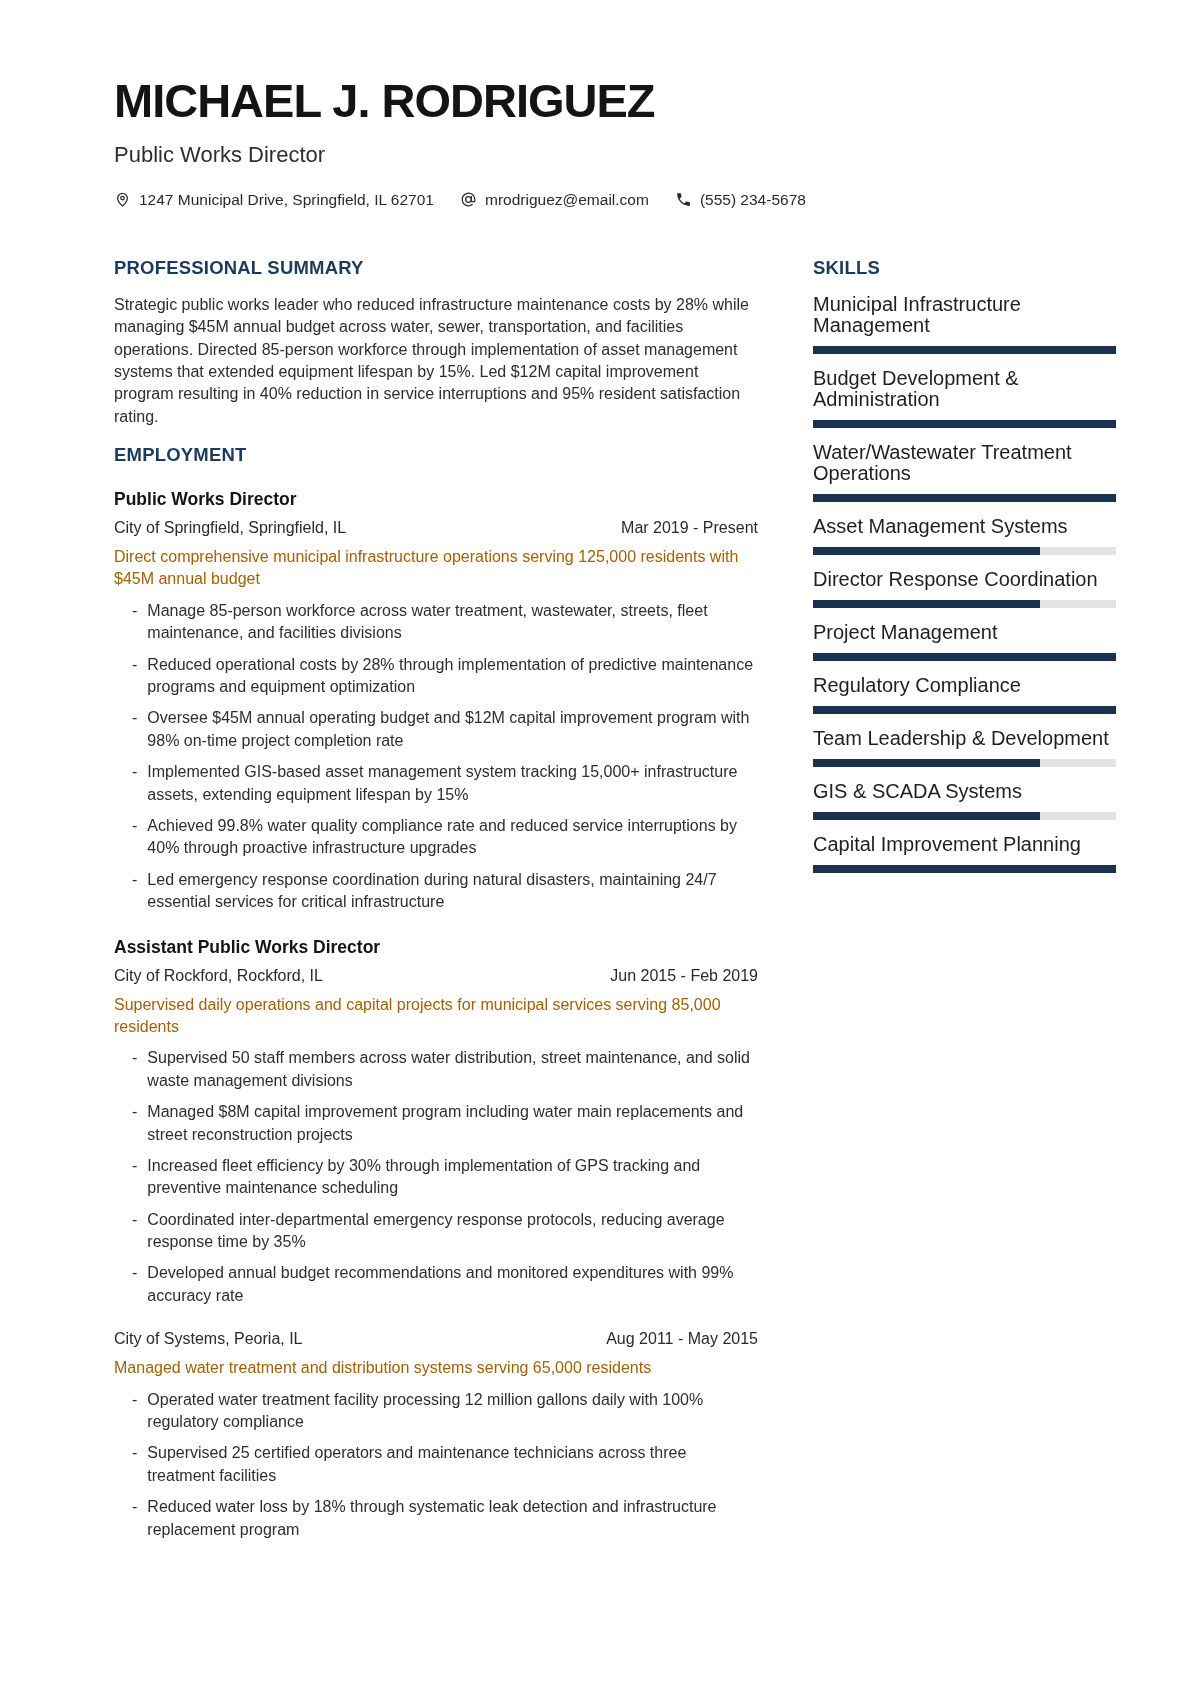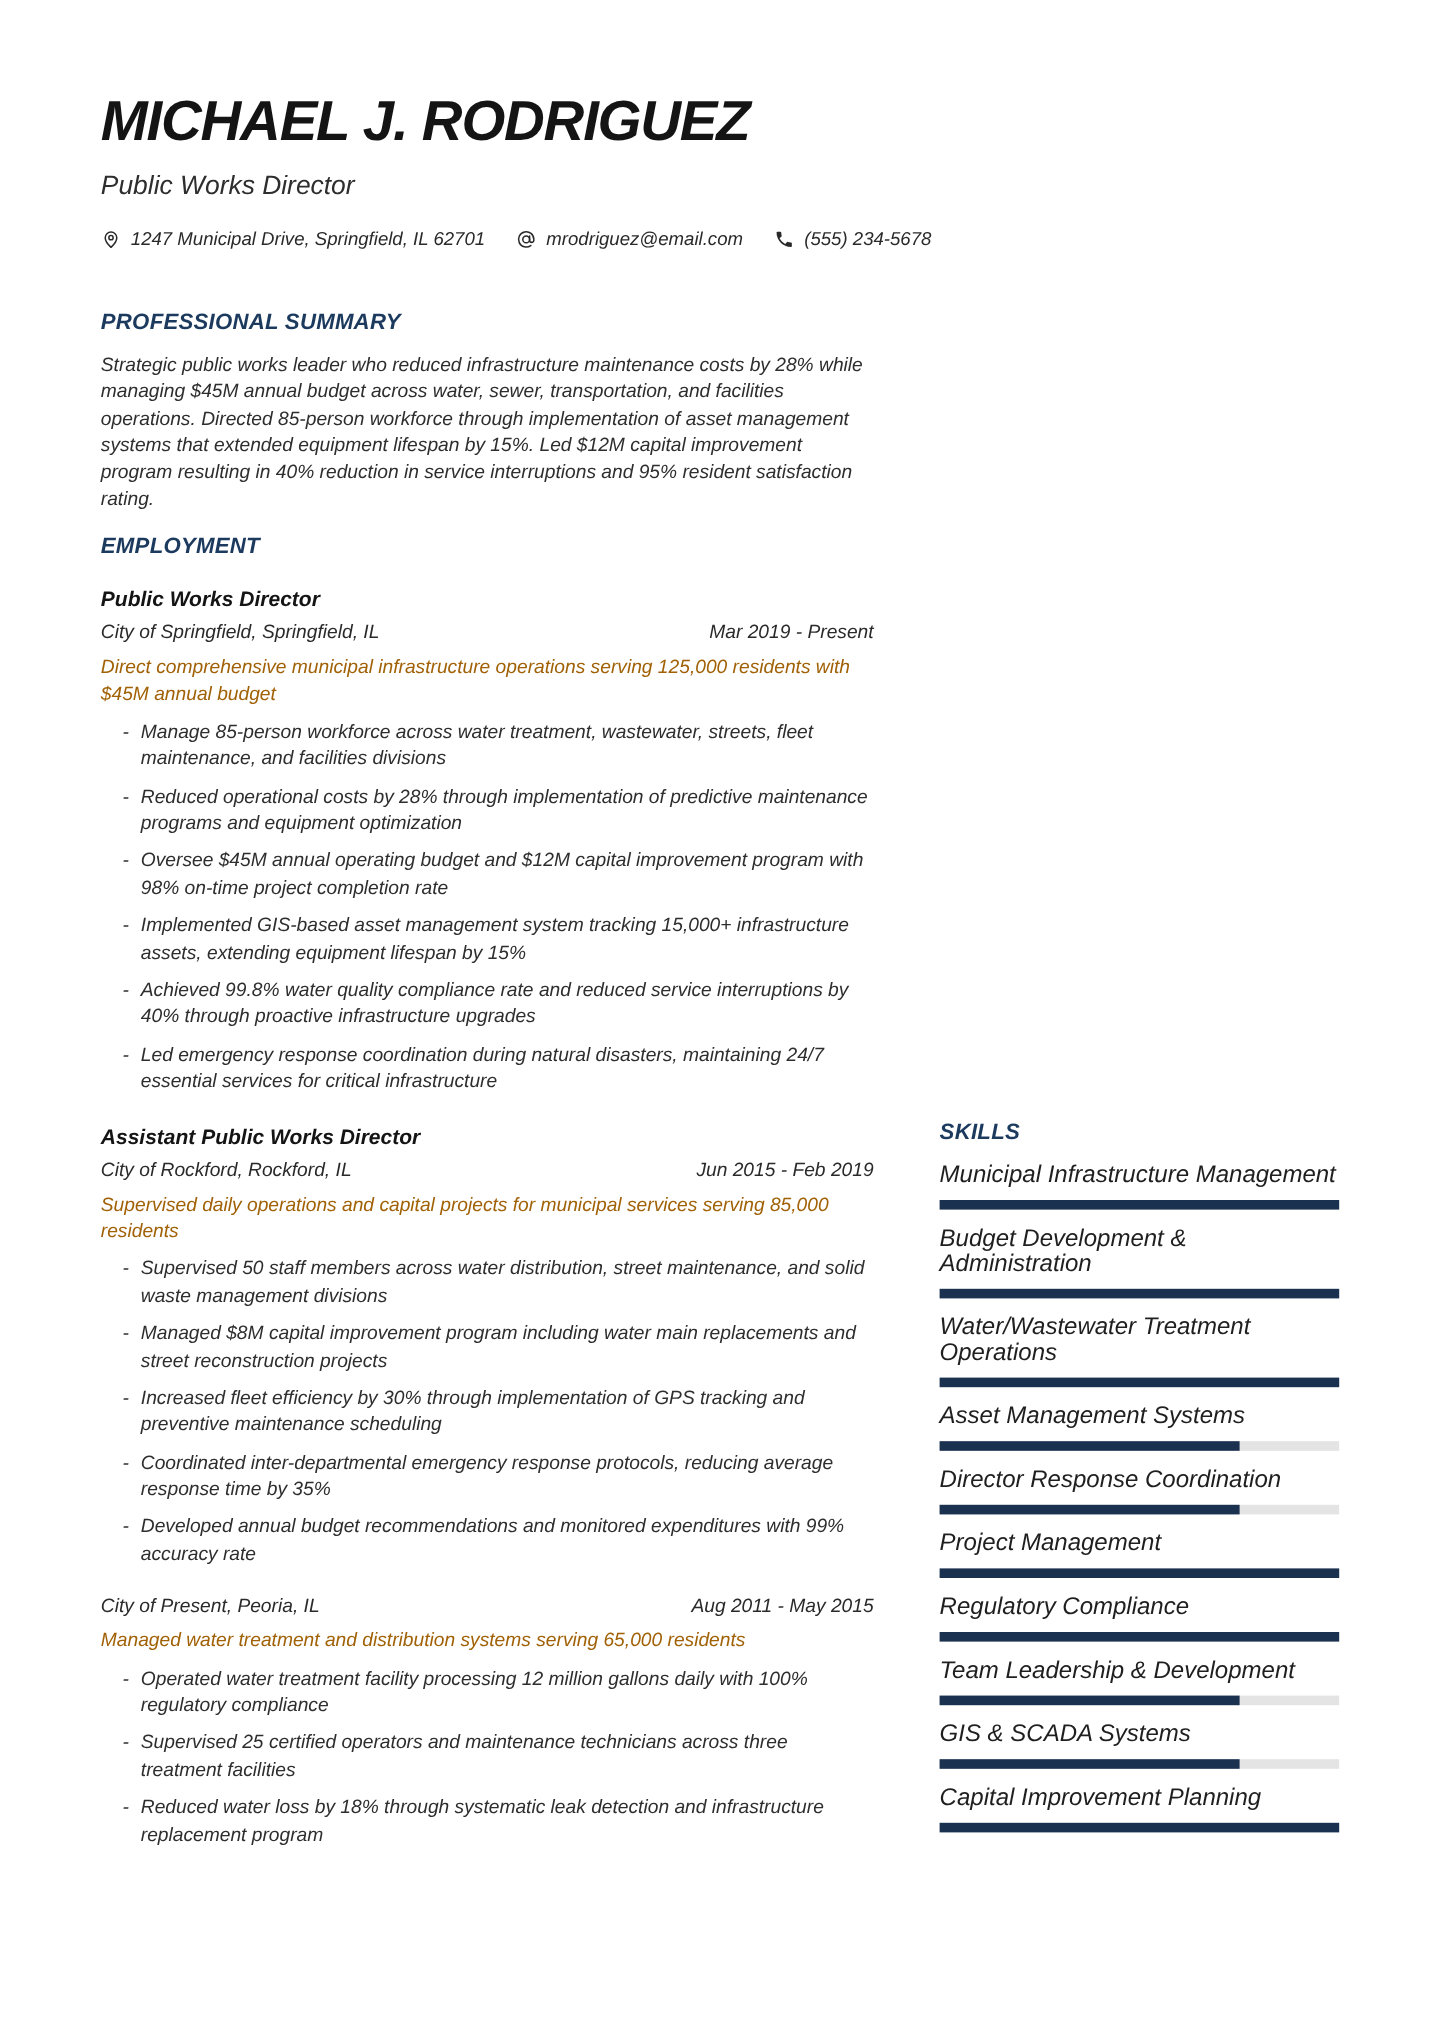--- a/index.html
+++ b/index.html
@@ -2,37 +2,37 @@
 <html style="--heading: #1c3a5e; --barFill: #1b3150; --barTrack: #e4e4e4; --text: #2e2e2e;"><head>
 <meta charset="utf-8">
 <style>
   * { margin:0; padding:0; box-sizing:border-box; }
   html, body { background:#ffffff; }
   body {
     width:1200px; height:1697px; overflow:hidden;
     font-family:"Liberation Sans", sans-serif;
     color:var(--text, #2e2e2e);
   }
-  .page { padding:76px 84px 0 84px;font-style:italic; }
+  .page { padding:76px 84px 0 114px; }
 
   
   .name {
     font-size:47px; font-weight:700; color:#141414;
     letter-spacing:-1px; line-height:1.08;
   }
   .subtitle { font-size:22px; font-weight:400; color:#2e2e2e; margin-top:15px; }
   .contact-row {
     display:flex; align-items:center; gap:26px;
     margin-top:23px; font-size:15.5px; color:#2a2a2a;
   }
   .contact-item { display:flex; align-items:flex-start; gap:8px; }
   .icon { width:17px; height:17px; flex:none; color:#2a2a2a; display:block; }
 
   
-  .columns { display:flex; gap:55px; margin-top:48px;align-items:flex-end; }
+  .columns { display:flex; gap:55px; margin-top:48px; }
   .col-left { width:644px; flex:none; }
   .col-right { flex:1; min-width:0; }
 
   h2.section-heading {
     font-size:18.5px; font-weight:700; letter-spacing:0.2px;
     color:var(--heading, #1c3a5e); margin-bottom:15px;
   }
 
   .summary-text { font-size:16px; line-height:1.4; color:#2e2e2e; }
 
@@ -156,21 +156,21 @@
               </li>
             <li>
                 <span class="dash">-</span>
                 <span>Developed annual budget recommendations and monitored expenditures with 99% accuracy rate</span>
               </li>
           </ul>
         </article>
 
         <article class="job">
           <div class="job-meta">
-            <span>City of Present, Peoria, IL</span>
+            <span>City of Systems, Peoria, IL</span>
             <span>Aug 2011 - May 2015</span>
           </div>
           <p class="job-desc">Managed water treatment and distribution systems serving 65,000 residents</p>
           <ul class="bullets">
             <li>
                 <span class="dash">-</span>
                 <span>Operated water treatment facility processing 12 million gallons daily with 100% regulatory compliance</span>
               </li>
             <li>
                 <span class="dash">-</span>

